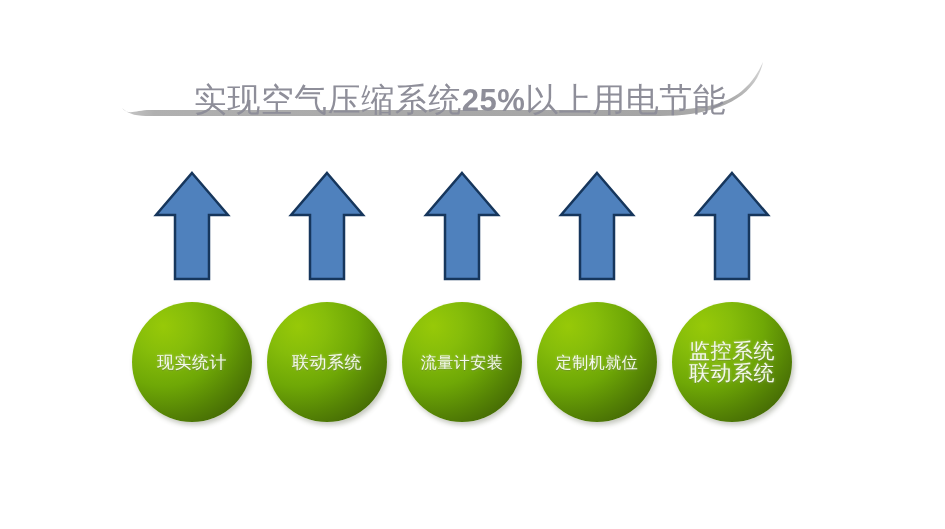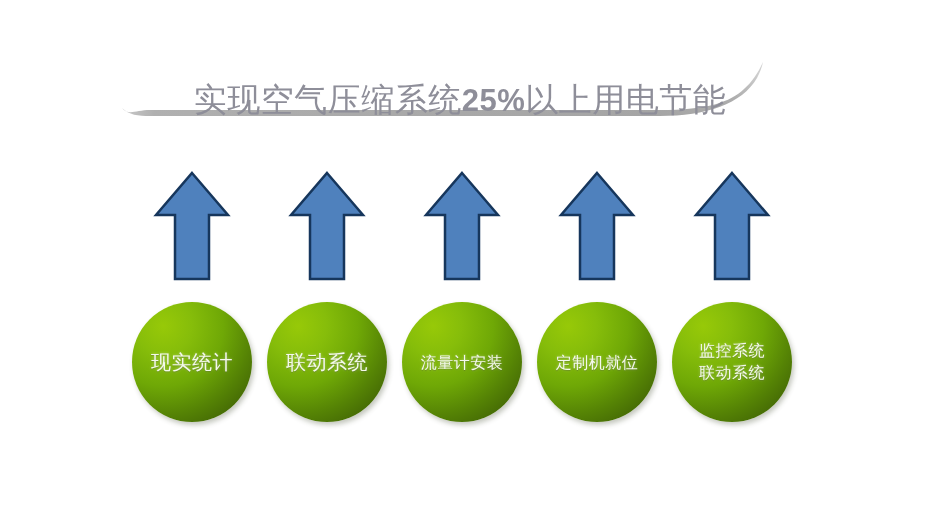--- a/index.html
+++ b/index.html
@@ -79,32 +79,32 @@
         #3a5c04 100%);
     box-shadow: 2px 3px 5px rgba(60, 70, 40, 0.30);
     display: flex;
     align-items: center;
     justify-content: center;
   }
   .node-label {
     text-align: center;
     color: #f4f9ec;
     font-family: "Liberation Serif", "DejaVu Serif", serif;
-    font-size: 20px;
+    font-size: 17px;
     line-height: 23px;
     letter-spacing: 0.5px;
     text-shadow: 0 0 3px rgba(255,255,255,0.45), 0 1px 1px rgba(40,55,10,0.35);
     white-space: pre-line;
     padding: 0 4px;
   }
   .node-label.small {
     font-size: 16px;
   }
   .node-label.two-line {
-    font-size: 16px;
+    font-size: 21px;
     line-height: 22px;
   }
 </style>
 </head>
 <body>
 
 <div id="slide">
 
   <div id="title-banner">
 

